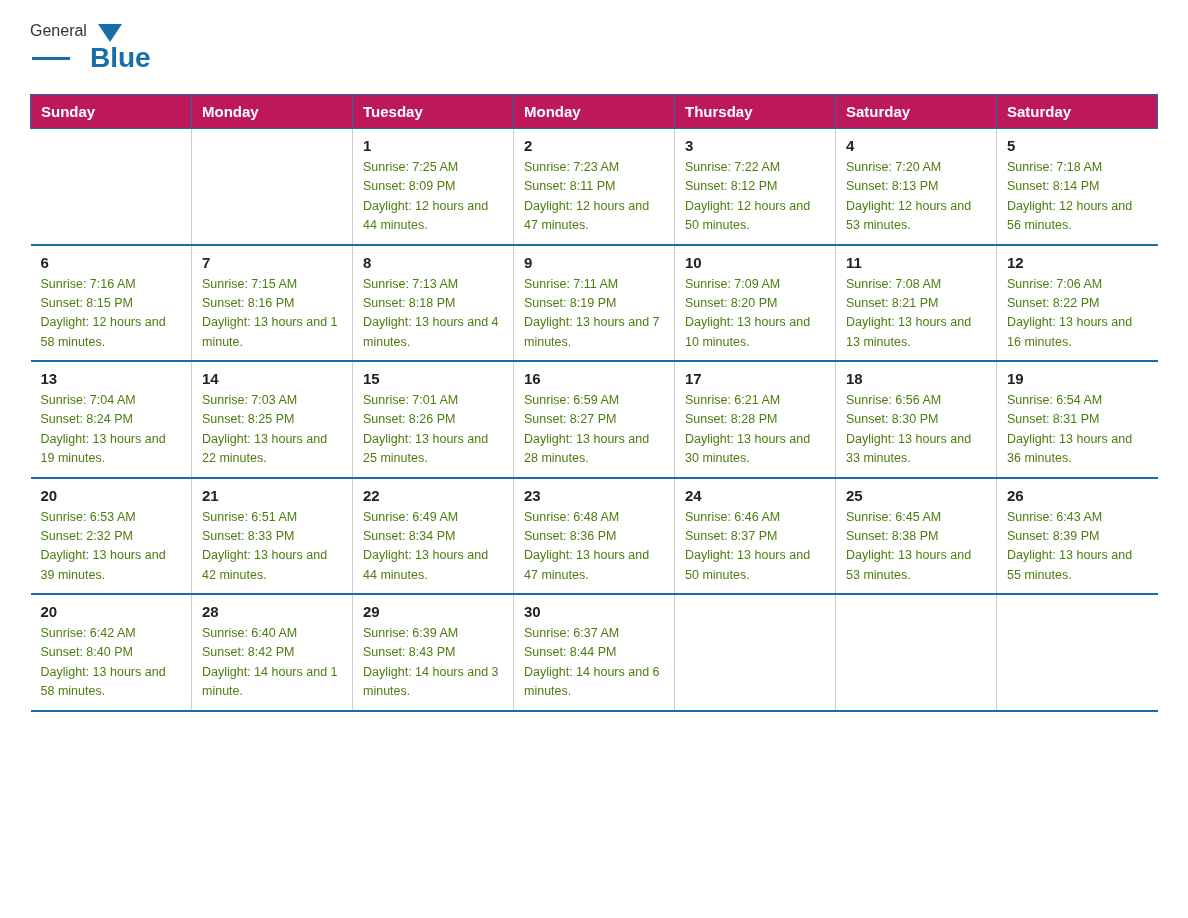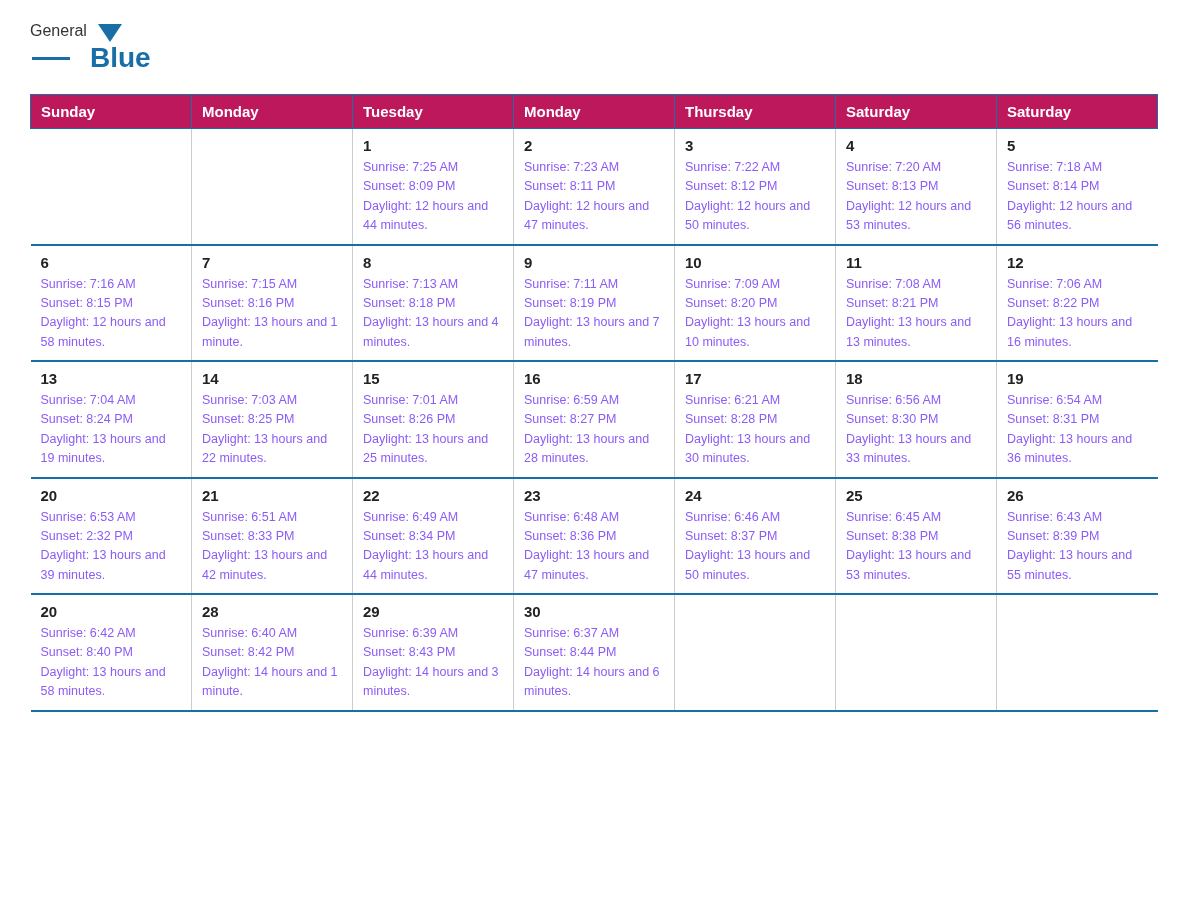--- a/index.html
+++ b/index.html
@@ -89,21 +89,21 @@
     }
     .day-num {
       font-size: 15px;
       font-weight: bold;
       color: #222;
       display: block;
       margin-bottom: 4px;
     }
     .day-info {
       font-size: 12.5px;
-      color: #8b5cf6;
+      color: #4d7c0f;
       line-height: 1.55;
     }
   </style>
 </head>
 <body>
 
 <div class="header">
   <div class="logo">
     <div class="logo-line">
       <span class="logo-general">General</span>

